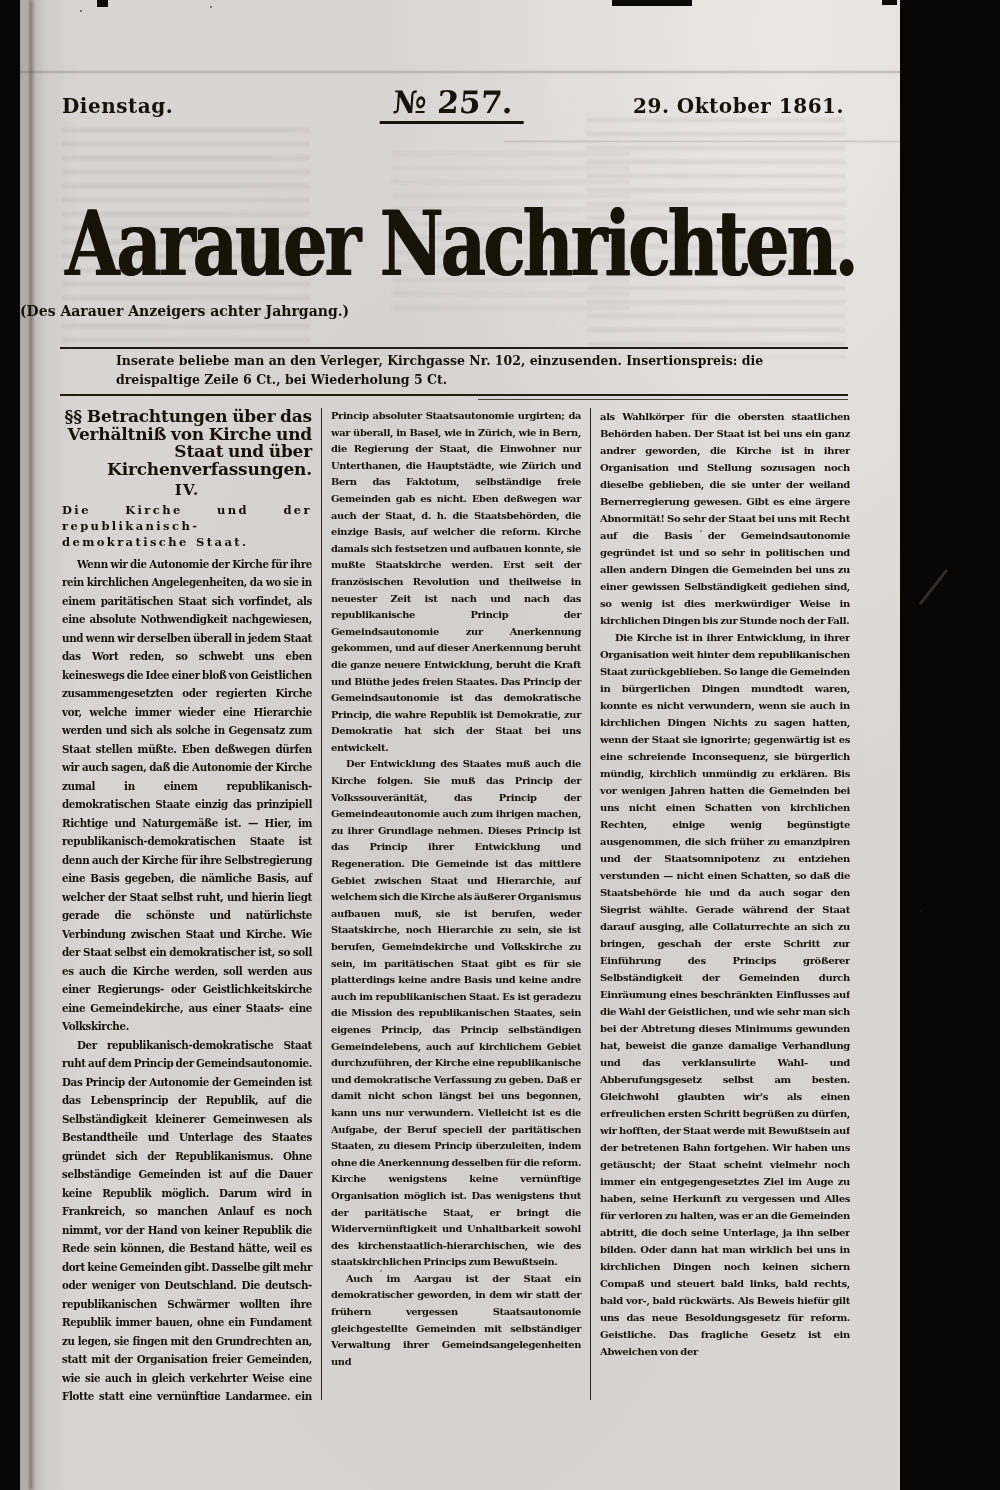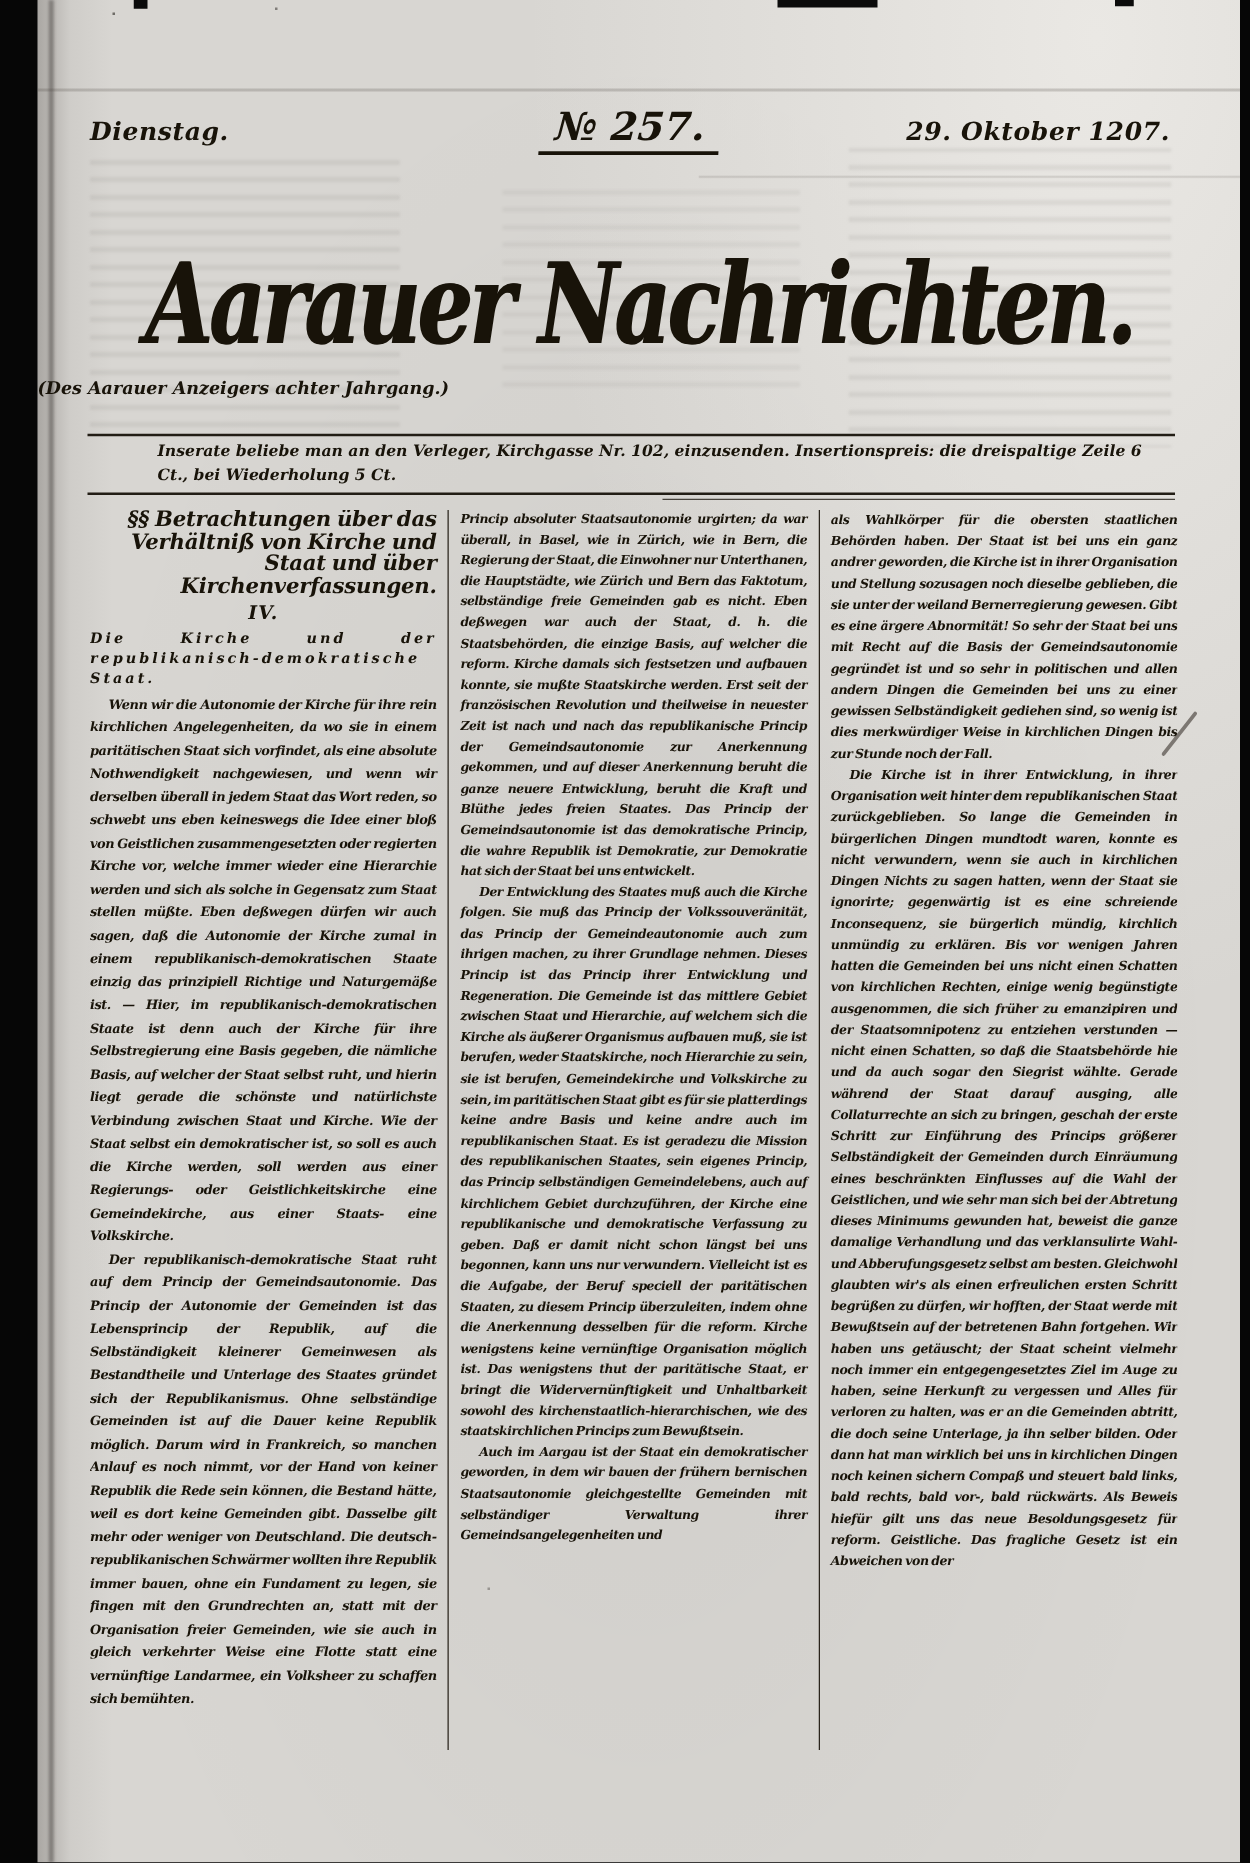--- a/index.html
+++ b/index.html
@@ -2,27 +2,26 @@
 <html lang="de" style="--paper: #d8d6d2; --ink: #181309; --rule: #221d15;"><head>
 <meta charset="utf-8">
 <style>
   html,body{margin:0;padding:0;}
   body{
     width:1000px;height:1490px;position:relative;overflow:hidden;
     background:#060606;
     font-family:"DejaVu Serif", serif;
   }
   .page{
-    position:absolute;left:30px;top:0;width:962px;height:1490px;
+    position:absolute;left:20px;top:0;width:880px;height:1490px;
     background:
       radial-gradient(ellipse at 88% 2%, rgba(236,234,230,.9) 0%, rgba(236,234,230,0) 38%),
       radial-gradient(ellipse at 50% 60%, rgba(0,0,0,.04) 0%, rgba(0,0,0,0) 70%),
       linear-gradient(90deg,#aaa7a3 0px,#cfcdc9 26px,#d8d6d2 60px,#d8d6d2 100%);
     color:var(--ink,#181309);
-    font-style:italic;
   }
   .gutter-line{position:absolute;left:9px;top:0;width:4px;height:100%;
     background:rgba(35,30,25,.38);filter:blur(1.4px);}
   .crease{position:absolute;left:0;right:0;top:70px;height:4px;
     background:linear-gradient(180deg,transparent,rgba(70,64,58,.28),transparent);}
   .crease2{position:absolute;left:55%;right:0;top:140px;height:3px;
     background:linear-gradient(180deg,transparent,rgba(70,64,58,.18),transparent);}
   
   .mark{position:absolute;background:#0b0b0b;}
   .mark-a{top:0;left:77px;width:11px;height:7px;}
@@ -93,21 +92,21 @@
   <div class="mark mark-c"></div>
   <div class="pen-mark"></div>
   <div class="speckles"></div>
   <div class="ghost ghost-left"></div>
   <div class="ghost ghost-right"></div>
   <div class="ghost ghost-center"></div>
 
   <header class="dateline">
     <span class="weekday">Dienstag.</span>
     <span class="issue">№ 257.</span>
-    <span class="date">29. Oktober 1207.</span>
+    <span class="date">29. Oktober 1861.</span>
   </header>
 
   <div class="masthead">Aarauer Nachrichten.</div>
   <div class="subtitle">(Des Aarauer Anzeigers achter Jahrgang.)</div>
 
   <div class="rule rule-top"></div>
   <div class="subscription">
     <p class="line2">Inserate beliebe man an den Verleger, Kirchgasse Nr. 102, einzusenden. Insertionspreis: die dreispaltige Zeile 6 Ct., bei Wiederholung 5 Ct.</p>
   </div>
   <div class="rule rule-bottom"></div>
@@ -121,21 +120,21 @@
       <div>
           <p>Wenn wir die Autonomie der Kirche für ihre rein kirchlichen Angelegenheiten, da wo sie in einem paritätischen Staat sich vorfindet, als eine absolute Nothwendigkeit nachgewiesen, und wenn wir derselben überall in jedem Staat das Wort reden, so schwebt uns eben keineswegs die Idee einer bloß von Geistlichen zusammengesetzten oder regierten Kirche vor, welche immer wieder eine Hierarchie werden und sich als solche in Gegensatz zum Staat stellen müßte. Eben deßwegen dürfen wir auch sagen, daß die Autonomie der Kirche zumal in einem republikanisch-demokratischen Staate einzig das prinzipiell Richtige und Naturgemäße ist. — Hier, im republikanisch-demokratischen Staate ist denn auch der Kirche für ihre Selbstregierung eine Basis gegeben, die nämliche Basis, auf welcher der Staat selbst ruht, und hierin liegt gerade die schönste und natürlichste Verbindung zwischen Staat und Kirche. Wie der Staat selbst ein demokratischer ist, so soll es auch die Kirche werden, soll werden aus einer Regierungs- oder Geistlichkeitskirche eine Gemeindekirche, aus einer Staats- eine Volkskirche.</p>
           <p>Der republikanisch-demokratische Staat ruht auf dem Princip der Gemeindsautonomie. Das Princip der Autonomie der Gemeinden ist das Lebensprincip der Republik, auf die Selbständigkeit kleinerer Gemeinwesen als Bestandtheile und Unterlage des Staates gründet sich der Republikanismus. Ohne selbständige Gemeinden ist auf die Dauer keine Republik möglich. Darum wird in Frankreich, so manchen Anlauf es noch nimmt, vor der Hand von keiner Republik die Rede sein können, die Bestand hätte, weil es dort keine Gemeinden gibt. Dasselbe gilt mehr oder weniger von Deutschland. Die deutsch-republikanischen Schwärmer wollten ihre Republik immer bauen, ohne ein Fundament zu legen, sie fingen mit den Grundrechten an, statt mit der Organisation freier Gemeinden, wie sie auch in gleich verkehrter Weise eine Flotte statt eine vernünftige Landarmee, ein Volksheer zu schaffen sich bemühten.</p>
         </div>
     </section>
     <div class="col-rule"></div>
     <section class="col col-2 cont">
       <div>
           <p>Princip absoluter Staatsautonomie urgirten; da war überall, in Basel, wie in Zürich, wie in Bern, die Regierung der Staat, die Einwohner nur Unterthanen, die Hauptstädte, wie Zürich und Bern das Faktotum, selbständige freie Gemeinden gab es nicht. Eben deßwegen war auch der Staat, d. h. die Staatsbehörden, die einzige Basis, auf welcher die reform. Kirche damals sich festsetzen und aufbauen konnte, sie mußte Staatskirche werden. Erst seit der französischen Revolution und theilweise in neuester Zeit ist nach und nach das republikanische Princip der Gemeindsautonomie zur Anerkennung gekommen, und auf dieser Anerkennung beruht die ganze neuere Entwicklung, beruht die Kraft und Blüthe jedes freien Staates. Das Princip der Gemeindsautonomie ist das demokratische Princip, die wahre Republik ist Demokratie, zur Demokratie hat sich der Staat bei uns entwickelt.</p>
           <p>Der Entwicklung des Staates muß auch die Kirche folgen. Sie muß das Princip der Volkssouveränität, das Princip der Gemeindeautonomie auch zum ihrigen machen, zu ihrer Grundlage nehmen. Dieses Princip ist das Princip ihrer Entwicklung und Regeneration. Die Gemeinde ist das mittlere Gebiet zwischen Staat und Hierarchie, auf welchem sich die Kirche als äußerer Organismus aufbauen muß, sie ist berufen, weder Staatskirche, noch Hierarchie zu sein, sie ist berufen, Gemeindekirche und Volkskirche zu sein, im paritätischen Staat gibt es für sie platterdings keine andre Basis und keine andre auch im republikanischen Staat. Es ist geradezu die Mission des republikanischen Staates, sein eigenes Princip, das Princip selbständigen Gemeindelebens, auch auf kirchlichem Gebiet durchzuführen, der Kirche eine republikanische und demokratische Verfassung zu geben. Daß er damit nicht schon längst bei uns begonnen, kann uns nur verwundern. Vielleicht ist es die Aufgabe, der Beruf speciell der paritätischen Staaten, zu diesem Princip überzuleiten, indem ohne die Anerkennung desselben für die reform. Kirche wenigstens keine vernünftige Organisation möglich ist. Das wenigstens thut der paritätische Staat, er bringt die Widervernünftigkeit und Unhaltbarkeit sowohl des kirchenstaatlich-hierarchischen, wie des staatskirchlichen Princips zum Bewußtsein.</p>
-          <p>Auch im Aargau ist der Staat ein demokratischer geworden, in dem wir bauen der frühern bernischen Staatsautonomie gleichgestellte Gemeinden mit selbständiger Verwaltung ihrer Gemeindsangelegenheiten und</p>
+          <p>Auch im Aargau ist der Staat ein demokratischer geworden, in dem wir statt der frühern vergessen Staatsautonomie gleichgestellte Gemeinden mit selbständiger Verwaltung ihrer Gemeindsangelegenheiten und</p>
         </div>
     </section>
     <div class="col-rule"></div>
     <section class="col col-3 cont">
       <div>
           <p>als Wahlkörper für die obersten staatlichen Behörden haben. Der Staat ist bei uns ein ganz andrer geworden, die Kirche ist in ihrer Organisation und Stellung sozusagen noch dieselbe geblieben, die sie unter der weiland Bernerregierung gewesen. Gibt es eine ärgere Abnormität! So sehr der Staat bei uns mit Recht auf die Basis der Gemeindsautonomie gegründet ist und so sehr in politischen und allen andern Dingen die Gemeinden bei uns zu einer gewissen Selbständigkeit gediehen sind, so wenig ist dies merkwürdiger Weise in kirchlichen Dingen bis zur Stunde noch der Fall.</p>
           <p>Die Kirche ist in ihrer Entwicklung, in ihrer Organisation weit hinter dem republikanischen Staat zurückgeblieben. So lange die Gemeinden in bürgerlichen Dingen mundtodt waren, konnte es nicht verwundern, wenn sie auch in kirchlichen Dingen Nichts zu sagen hatten, wenn der Staat sie ignorirte; gegenwärtig ist es eine schreiende Inconsequenz, sie bürgerlich mündig, kirchlich unmündig zu erklären. Bis vor wenigen Jahren hatten die Gemeinden bei uns nicht einen Schatten von kirchlichen Rechten, einige wenig begünstigte ausgenommen, die sich früher zu emanzipiren und der Staatsomnipotenz zu entziehen verstunden — nicht einen Schatten, so daß die Staatsbehörde hie und da auch sogar den Siegrist wählte. Gerade während der Staat darauf ausging, alle Collaturrechte an sich zu bringen, geschah der erste Schritt zur Einführung des Princips größerer Selbständigkeit der Gemeinden durch Einräumung eines beschränkten Einflusses auf die Wahl der Geistlichen, und wie sehr man sich bei der Abtretung dieses Minimums gewunden hat, beweist die ganze damalige Verhandlung und das verklansulirte Wahl- und Abberufungsgesetz selbst am besten. Gleichwohl glaubten wir's als einen erfreulichen ersten Schritt begrüßen zu dürfen, wir hofften, der Staat werde mit Bewußtsein auf der betretenen Bahn fortgehen. Wir haben uns getäuscht; der Staat scheint vielmehr noch immer ein entgegengesetztes Ziel im Auge zu haben, seine Herkunft zu vergessen und Alles für verloren zu halten, was er an die Gemeinden abtritt, die doch seine Unterlage, ja ihn selber bilden. Oder dann hat man wirklich bei uns in kirchlichen Dingen noch keinen sichern Compaß und steuert bald links, bald rechts, bald vor-, bald rückwärts. Als Beweis hiefür gilt uns das neue Besoldungsgesetz für reform. Geistliche. Das fragliche Gesetz ist ein Abweichen von der</p>
         </div>
     </section>
   </main>

